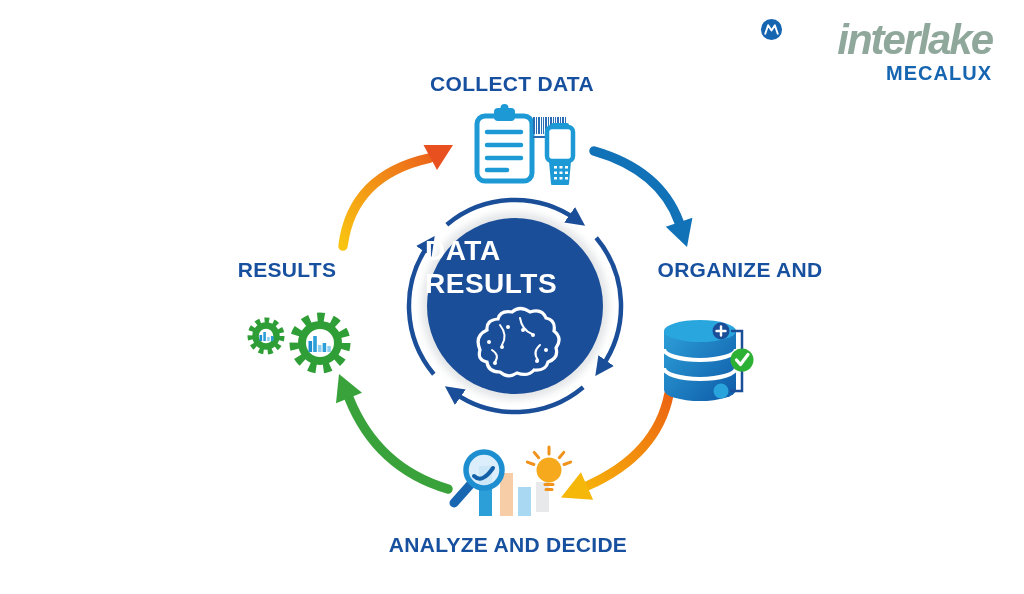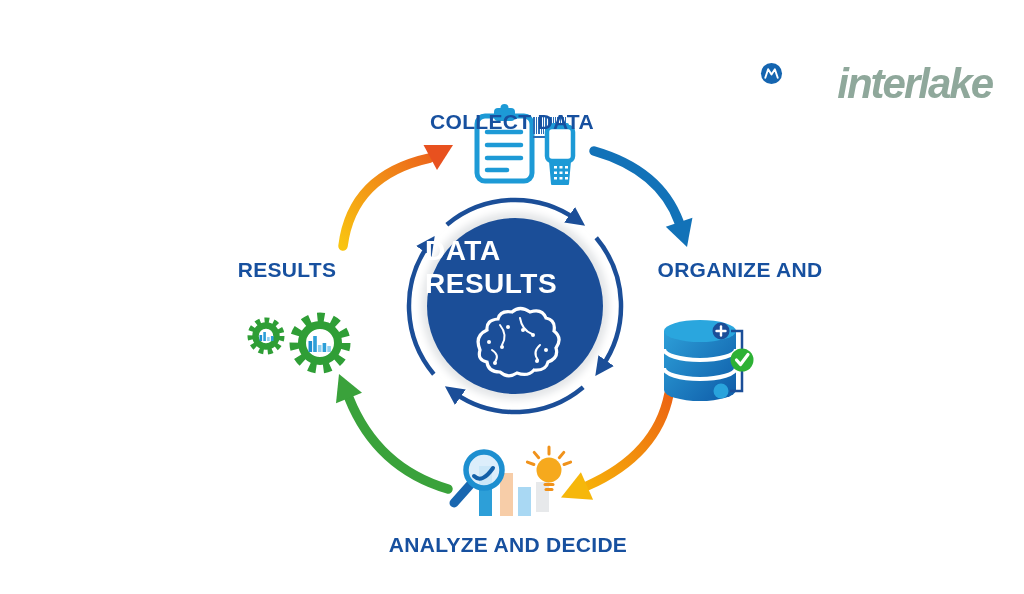--- a/index.html
+++ b/index.html
@@ -3,21 +3,21 @@
 <meta charset="utf-8">
 <style>
   html,body{margin:0;padding:0;background:#ffffff;}
   .canvas{position:relative;width:1024px;height:594px;background:#ffffff;overflow:hidden;
           font-family:"Liberation Sans", sans-serif;}
   svg{position:absolute;left:0;top:0;}
   .label{position:absolute;text-align:center;font-weight:700;color:#17509f;
          font-size:21px;line-height:27px;letter-spacing:0.3px;}
   .center-text{position:absolute;left:425px;top:234px;width:180px;text-align:left;
          color:#ffffff;font-weight:700;font-size:28px;line-height:33px;letter-spacing:0.5px;}
-  .logo{position:absolute;left:760px;top:18px;width:232px;text-align:right;margin-top:44px;}
+  .logo{position:absolute;left:760px;top:18px;width:232px;text-align:right;}
   .wordmark{font-style:italic;font-weight:700;font-size:42px;letter-spacing:-2px;
          color:#8fa89b;line-height:44px;}
   .brandrow{display:flex;justify-content:flex-end;align-items:center;gap:6px;margin-top:0px;}
   .brandname{font-weight:700;font-size:20px;letter-spacing:1px;color:#1565b0;}
 </style>
 </head>
 <body>
 
 <div class="canvas">
 
@@ -193,21 +193,21 @@
       <g>
         <rect x="308.5" y="341" width="3.6" height="11" fill="#1d8fd0"></rect>
         <rect x="313.2" y="336" width="3.6" height="16" fill="#2d9fd8"></rect>
         <rect x="317.9" y="345" width="3.6" height="7" fill="#8fd0f0"></rect>
         <rect x="322.6" y="343" width="3.6" height="9" fill="#2d9fd8"></rect>
         <rect x="327.3" y="346" width="3.6" height="6" fill="#8fd0f0"></rect>
       </g>
     </g>
   </svg>
 
-  <div class="label" style="left:397px;top:70px;width:230px;margin-top:38px;">COLLECT DATA</div>
+  <div class="label" style="left:397px;top:70px;width:230px;">COLLECT DATA</div>
 
   <div class="label" style="left:625px;top:256px;width:230px;">
     <div>ORGANIZE AND</div>
   </div>
 
   <div class="label" style="left:378px;top:531px;width:260px;">ANALYZE AND DECIDE</div>
 
   <div class="label" style="left:172px;top:256px;width:230px;">
     <div>RESULTS</div>
   </div>
@@ -217,16 +217,17 @@
     <div>RESULTS</div>
   </div>
 
   <div class="logo">
     <div class="wordmark">interlake</div>
     <div class="brandrow">
       <svg width="23" height="23" viewBox="0 0 24 24">
         <circle cx="12" cy="12" r="11" fill="#1565b0"></circle>
         <path d="M 5.5 16.5 L 8.5 7.5 L 12 13 L 15.5 7.5 L 18.5 16.5" fill="none" stroke="#ffffff" stroke-width="2" stroke-linejoin="round" stroke-linecap="round"></path>
       </svg>
+      <span class="brandname">MECALUX</span>
     </div>
   </div>
 
 </div>
 
 </body></html>

